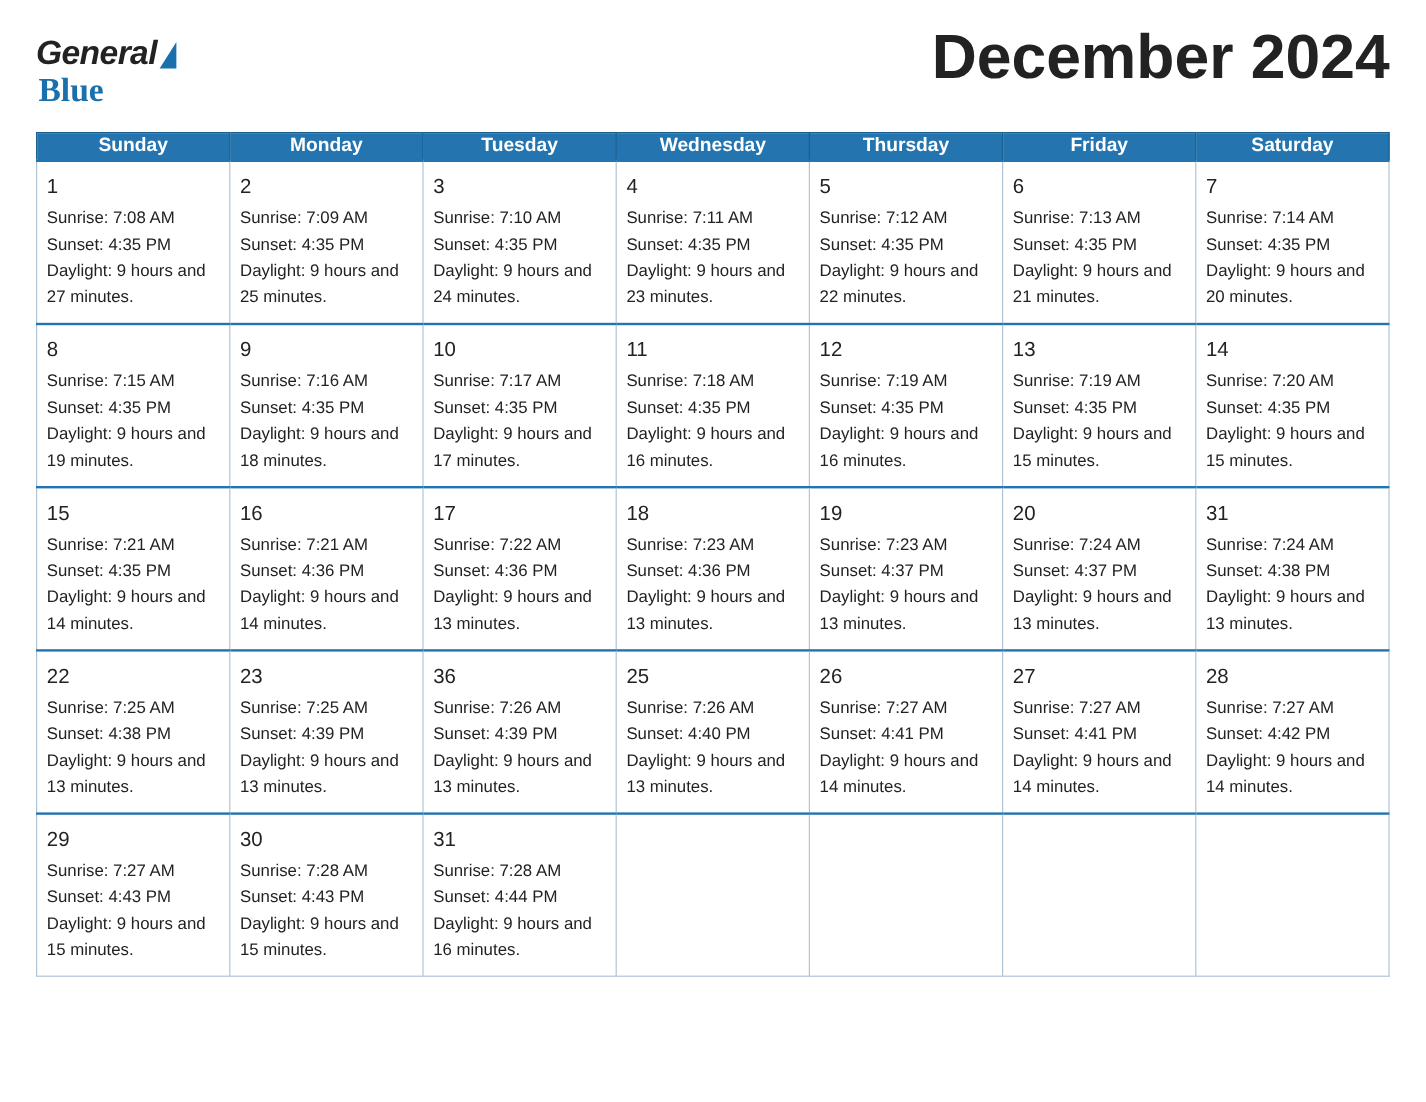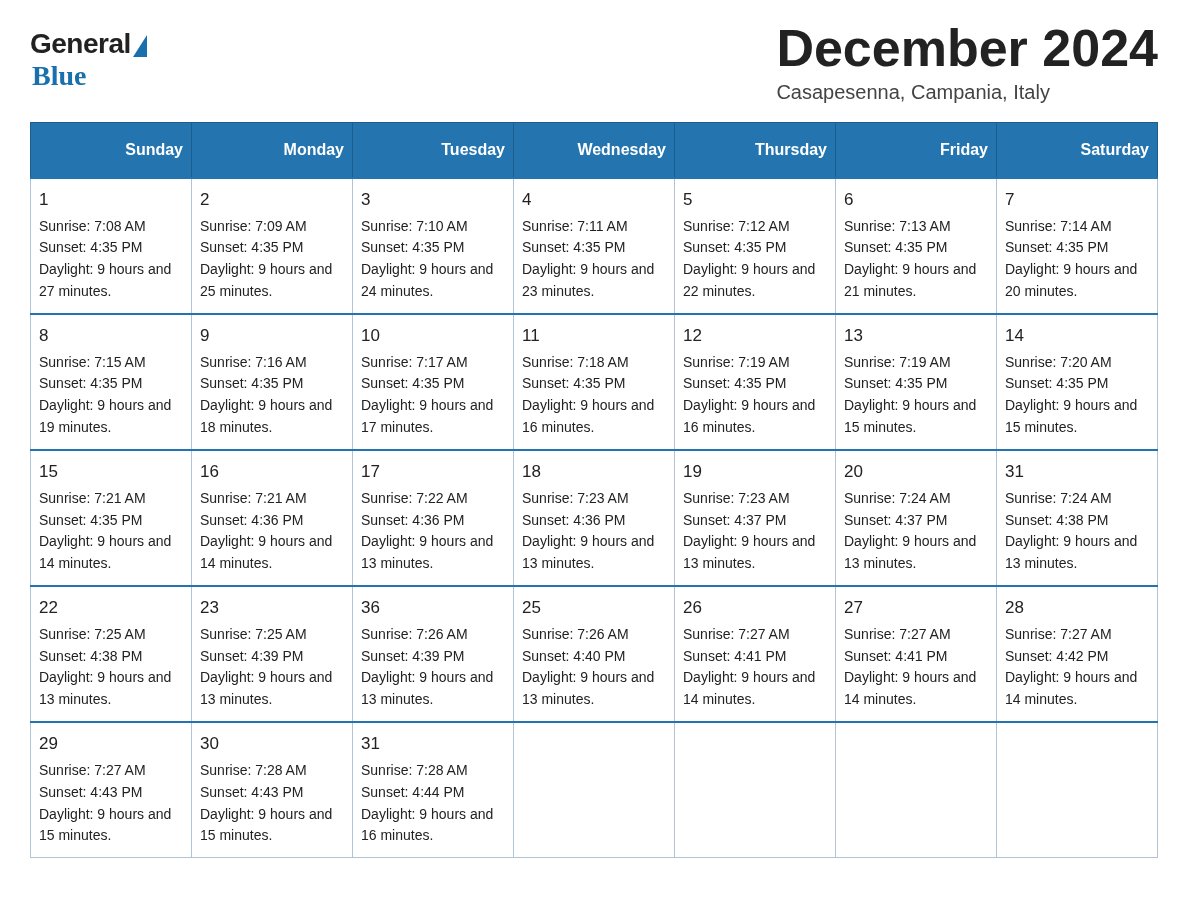--- a/index.html
+++ b/index.html
@@ -19,20 +19,21 @@
     }
     .logo {
       display: flex;
       flex-direction: column;
       align-items: flex-start;
       margin-top: 8px;
     }
     .logo-top {
       display: flex;
       align-items: center;
+      font-style: italic;
     }
     .logo-general {
       font-size: 28px;
       font-weight: bold;
       color: #222;
       letter-spacing: -0.5px;
     }
     .logo-triangle {
       width: 0;
       height: 0;
@@ -68,22 +69,22 @@
       border-collapse: collapse;
       table-layout: fixed;
     }
     thead tr {
       background: #2474b0;
     }
     thead th {
       color: #fff;
       font-size: 16px;
       font-weight: 600;
-      padding: 18px 8px;
-      text-align: right;
+      padding: 2px 8px;
+      text-align: center;
       border: 1px solid #1a5e90;
     }
     tbody td {
       vertical-align: top;
       padding: 8px 8px 10px 8px;
       border: 1px solid #b0c4d8;
       border-top: 2px solid #2474b0;
       font-size: 13.5px;
       line-height: 1.55;
       background: #fff;
@@ -114,21 +115,20 @@
 <div class="header">
   <div class="logo">
     <div class="logo-top">
       <span class="logo-general">General</span>
       <div class="logo-triangle"></div>
     </div>
     <span class="logo-blue">Blue</span>
   </div>
   <div class="title-section">
     <div class="month-title">December 2024</div>
-    <div class="location">Casapesenna, Campania, Italy</div>
   </div>
 </div>
 
 <table>
   <thead>
     <tr>
     <th>Sunday</th>
         <th>Monday</th>
         <th>Tuesday</th>
         <th>Wednesday</th>

